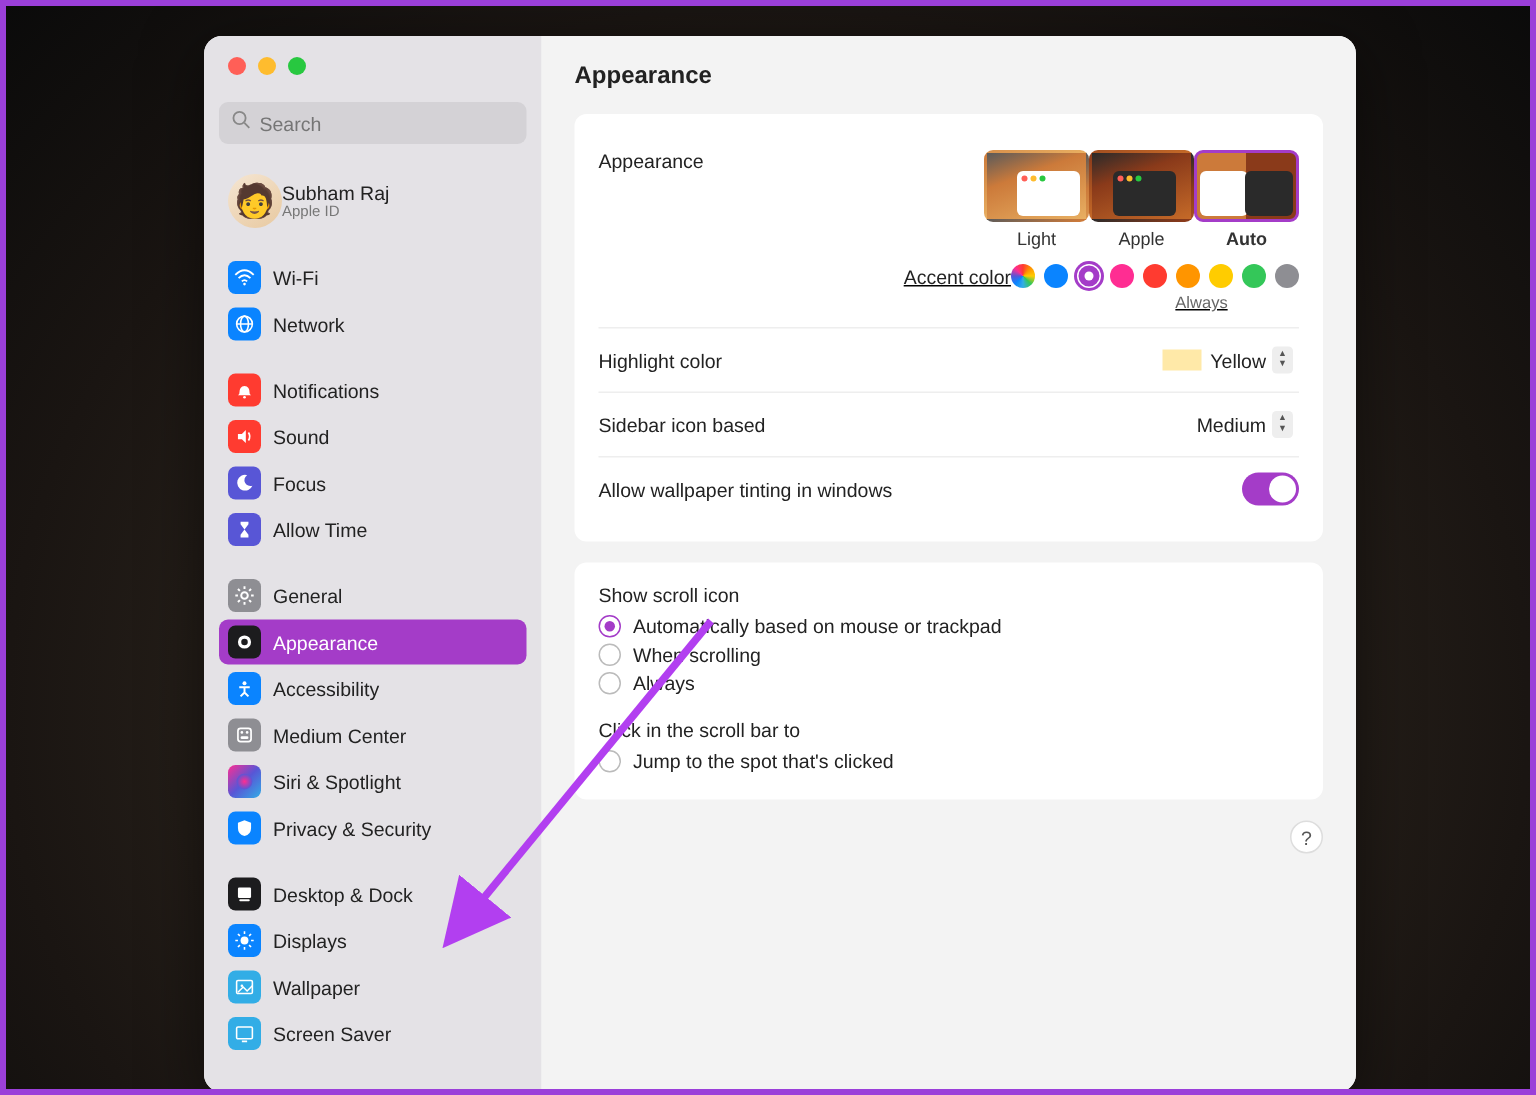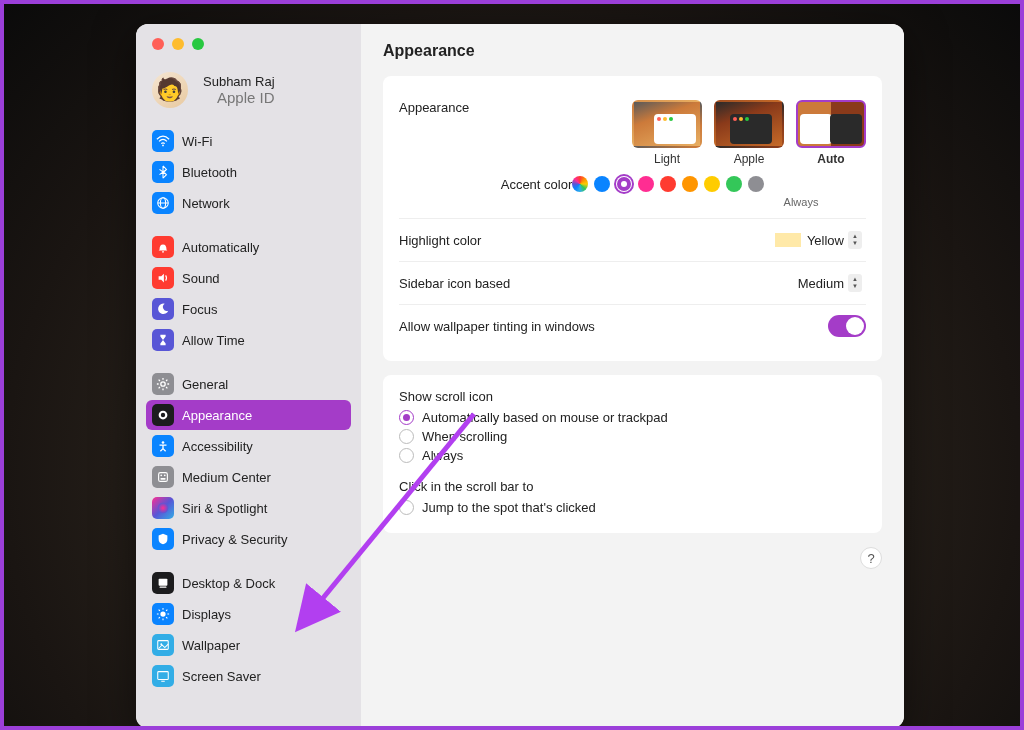--- a/index.html
+++ b/index.html
@@ -36,41 +36,41 @@
   display: flex; align-items: center;
   background: #d4d2d6;
   border-radius: 6px;
   padding: 5px 8px;
   margin-bottom: 16px;
   color: #7a7a7a;
 }
 .search input { border: none; background: transparent; margin-left: 6px; font-size: 13px; outline: none; flex: 1; color: #555; }
 .user-row { display: flex; align-items: center; padding: 4px 6px; margin-bottom: 14px; }
 .avatar { width: 36px; height: 36px; border-radius: 50%; background: linear-gradient(145deg, #f5e6d3, #e8c9a0); display: flex; align-items: center; justify-content: center; font-size: 22px; }
-.user-text { margin-left: 15px; text-align: right; }
+.user-text { margin-left: 0; }
 .user-name { font-size: 13px; color: #222; }
-.user-sub { font-size: 15px; color: #777; }
+.user-sub { font-size: 10px; color: #777; }
 .nav-group { margin-bottom: 14px; }
 .nav-item {
   display: flex; align-items: center;
   padding: 4px 6px; border-radius: 6px;
   font-size: 13px; color: #222;
   margin-bottom: 1px; cursor: default;
 }
 .nav-item.active { background: #a43cc8; color: #fff; }
 .nav-icon { width: 22px; height: 22px; border-radius: 5px; display: flex; align-items: center; justify-content: center; margin-right: 8px; font-size: 13px; color: #fff; flex-shrink: 0; }
 .content { flex: 1; background: #f3f3f3; padding: 18px 22px; overflow-y: auto; }
 .page-title { font-size: 16px; font-weight: 700; color: #222; margin-bottom: 16px; }
 .card { background: #fff; border-radius: 8px; padding: 14px 16px; margin-bottom: 14px; }
 .row { display: flex; align-items: center; padding: 10px 0; border-bottom: 1px solid #eee; }
 .row:last-child { border-bottom: none; }
 .row-label { font-size: 13px; color: #222; }
 .row-spacer { flex: 1; }
 .appearance-row { display: flex; align-items: flex-start; }
-.appearance-options { display: flex; gap: 12px; margin-left: auto; }
+.appearance-options { display: flex; gap: 0; margin-left: auto; }
 .app-opt { text-align: center; }
 .app-thumb { width: 70px; height: 48px; border-radius: 6px; border: 2px solid transparent; margin-bottom: 4px; position: relative; overflow: hidden; }
 .app-thumb.selected { border-color: #a43cc8; }
 .app-label { font-size: 12px; color: #333; }
 .app-label.bold { font-weight: 700; }
 .thumb-light { background: linear-gradient(160deg, #5a5a5a 0%, #cc7a3a 35%, #e8af62 100%); }
 .thumb-dark { background: linear-gradient(160deg, #2a2a2a 0%, #8a3a1a 35%, #c56a28 100%); }
 .thumb-auto { background: linear-gradient(90deg, #cc7a3a 0%, #cc7a3a 50%, #8a3a1a 50%, #8a3a1a 100%); }
 .thumb-mini { position: absolute; width: 42px; height: 30px; border-radius: 4px; bottom: 2px; }
 .accent-colors { display: flex; gap: 6px; margin-left: auto; align-items: center; }
@@ -97,20 +97,29 @@
 </head>
 <body>
 
 <div class="window">
   <div class="sidebar">
     <div class="traffic">
       <div class="traffic-red"></div>
       <div class="traffic-yellow"></div>
       <div class="traffic-green"></div>
     </div>
+    <div class="search">
+      <span>
+        <svg width="13" height="13" viewBox="0 0 16 16">
+            <circle cx="7" cy="7" r="5" stroke="#888" stroke-width="1.5" fill="none"></circle>
+            <line x1="11" y1="11" x2="15" y2="15" stroke="#888" stroke-width="1.5"></line>
+          </svg>
+      </span>
+      <input placeholder="Search" style="">
+    </div>
     <div class="user-row">
       <div class="avatar">🧑</div>
       <div class="user-text">
         <div class="user-name">Subham Raj</div>
         <div class="user-sub">Apple ID</div>
       </div>
     </div>
 
     <div class="nav-group" id="ng1">
         <div class="nav-item">
@@ -134,36 +143,20 @@
           <div class="nav-icon" style="background: rgb(10, 132, 255);">
             <svg width="0" height="0">
               <defs>
                 <radialGradient id="sg">
                   <stop offset="0" stop-color="#ff2d92"></stop>
                   <stop offset="1" stop-color="#5856d6"></stop>
                 </radialGradient>
               </defs>
             </svg>
             <svg width="14" height="14" viewBox="0 0 16 16">
-              <path d="M8 1 L12 5 L8 9 L8 1 M8 15 L12 11 L8 7 L8 15 M4 5 L12 11 M4 11 L12 5" stroke="#fff" stroke-width="1.2" fill="none"></path>
-            </svg>
-          </div>
-          <span>Bluetooth</span>
-        </div>
-        <div class="nav-item">
-          <div class="nav-icon" style="background: rgb(10, 132, 255);">
-            <svg width="0" height="0">
-              <defs>
-                <radialGradient id="sg">
-                  <stop offset="0" stop-color="#ff2d92"></stop>
-                  <stop offset="1" stop-color="#5856d6"></stop>
-                </radialGradient>
-              </defs>
-            </svg>
-            <svg width="14" height="14" viewBox="0 0 16 16">
               <circle cx="8" cy="8" r="6" stroke="#fff" stroke-width="1.2" fill="none"></circle>
               <ellipse cx="8" cy="8" rx="3" ry="6" stroke="#fff" stroke-width="1.2" fill="none"></ellipse>
               <line x1="2" y1="8" x2="14" y2="8" stroke="#fff" stroke-width="1.2"></line>
             </svg>
           </div>
           <span>Network</span>
         </div>
       </div>
     <div class="nav-group" id="ng2">
         <div class="nav-item">
@@ -174,21 +167,21 @@
                   <stop offset="0" stop-color="#ff2d92"></stop>
                   <stop offset="1" stop-color="#5856d6"></stop>
                 </radialGradient>
               </defs>
             </svg>
             <svg width="14" height="14" viewBox="0 0 16 16">
               <path d="M4 11 Q4 5 8 5 Q12 5 12 11 L13 12 L3 12 Z" fill="#fff"></path>
               <circle cx="8" cy="13.5" r="1" fill="#fff"></circle>
             </svg>
           </div>
-          <span>Automatically</span>
+          <span>Notifications</span>
         </div>
         <div class="nav-item">
           <div class="nav-icon" style="background: rgb(255, 59, 48);">
             <svg width="0" height="0">
               <defs>
                 <radialGradient id="sg">
                   <stop offset="0" stop-color="#ff2d92"></stop>
                   <stop offset="1" stop-color="#5856d6"></stop>
                 </radialGradient>
               </defs>
@@ -443,21 +436,21 @@
             </div>
             <div class="app-opt">
               <div class="app-thumb thumb-auto selected">
                 <div class="thumb-mini" style="background:#fff;left:2px;width:32px;"></div>
                 <div class="thumb-mini" style="background:#2a2a2a;right:2px;left:auto;width:32px;"></div>
               </div>
               <div class="app-label bold">Auto</div>
             </div>
           </div>
       </div>
-      <div class="row" style="flex-direction:column;align-items:center;">
+      <div class="row" style="flex-direction:column;align-items:flex-end;text-decoration:underline;">
         <div style="display:flex;align-items:center;">
           <div class="row-label">Accent color</div>
           <div class="accent-colors" id="accent-dots">
               <div class="accent-dot" style="background: conic-gradient(rgb(255, 59, 48), rgb(255, 149, 0), rgb(255, 204, 0), rgb(52, 199, 89), rgb(50, 173, 230), rgb(10, 132, 255), rgb(88, 86, 214), rgb(255, 45, 146), rgb(255, 59, 48));"></div>
               <div class="accent-dot" style="background: rgb(10, 132, 255);"></div>
               <div class="accent-dot selected" style="background: rgb(164, 60, 200);">
                 <div style="width:6px;height:6px;border-radius:50%;background:#fff;margin:5px auto;"></div>
               </div>
               <div class="accent-dot" style="background: rgb(255, 45, 146);"></div>
               <div class="accent-dot" style="background: rgb(255, 59, 48);"></div>

